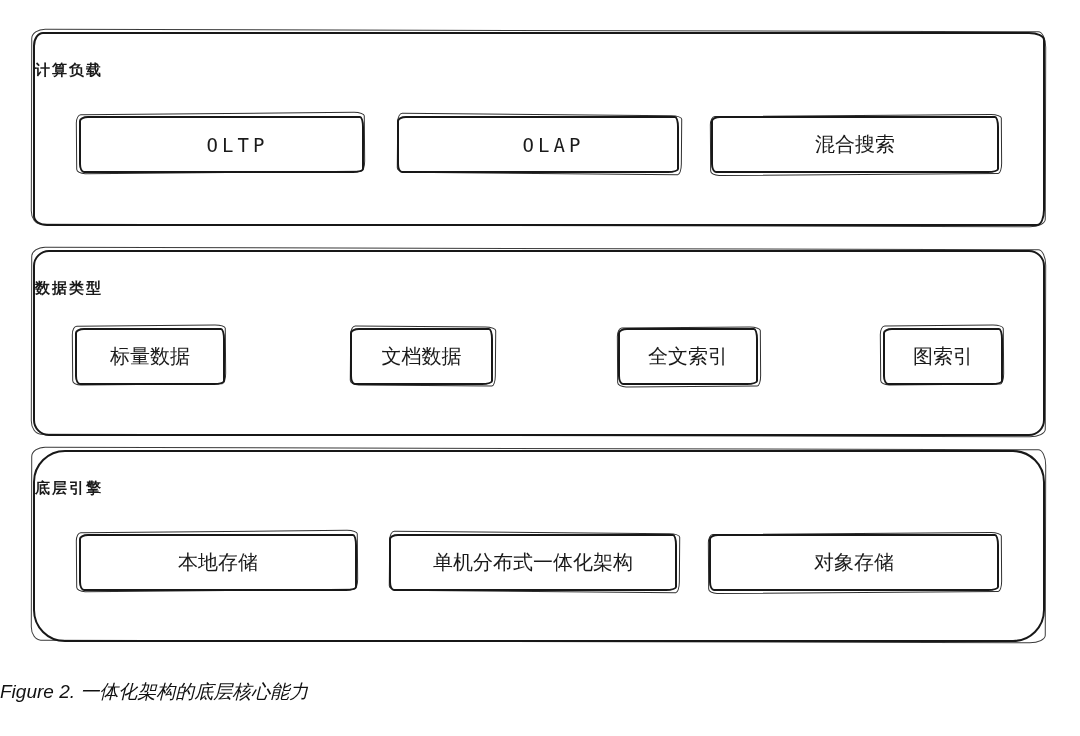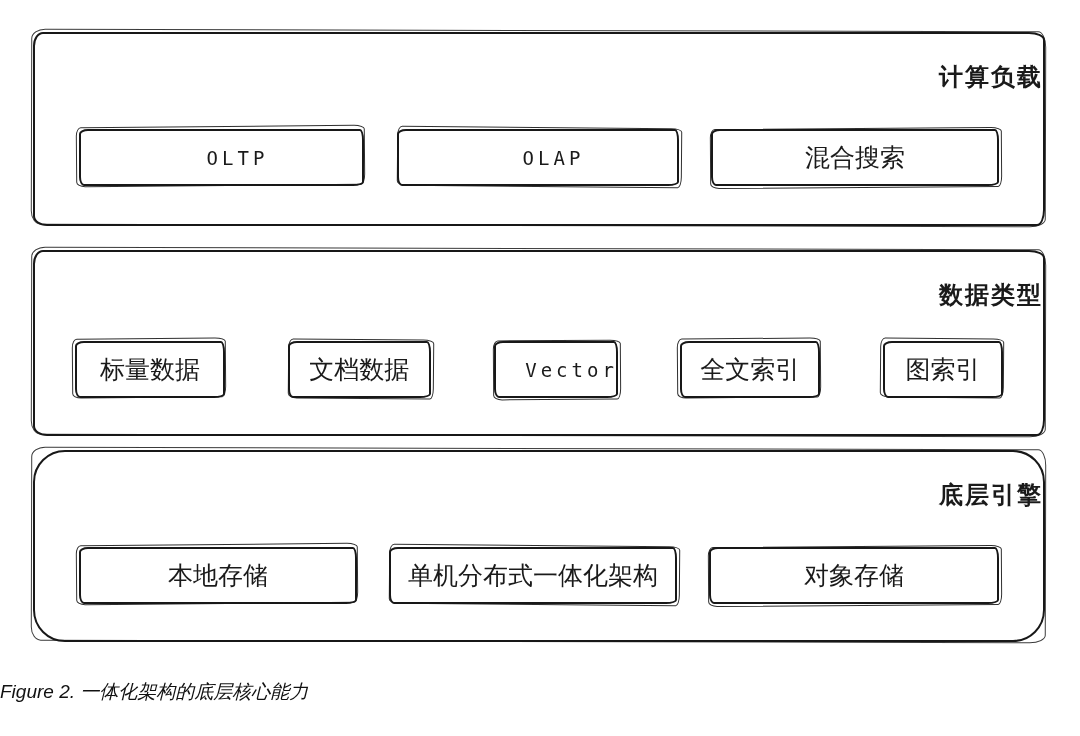--- a/index.html
+++ b/index.html
@@ -26,27 +26,27 @@
     content: "";
     position: absolute;
     inset: -4px -3px -2px -4px;
     border: 1.6px solid #181818;
     border-radius: 14px 8px 16px 10px / 10px 16px 8px 14px;
     transform: rotate(0.15deg);
     pointer-events: none;
     opacity: .85;
   }
   #section-1 { top: 32px;  height: 194px; }
-  #section-2 { top: 250px; height: 186px; }
+  #section-2 { top: 250px; height: 186px; border-radius: 16px; }
   #section-3 { top: 450px; height: 192px; border-radius: 32px; }
 
   .section-title {
-    text-align: right;
+    text-align: left;
     font-weight: bold;
-    font-size: 24px;
+    font-size: 15px;
     letter-spacing: 2px;
     margin-top: 27px;
   }
 
   .items {
     display: flex;
     justify-content: space-between;
     align-items: center;
     padding: 0 44px;
     margin-top: 36px;
@@ -56,21 +56,21 @@
   
   .box {
     position: relative;
     height: 57px;
     display: flex;
     align-items: center;
     justify-content: center;
     border: 2px solid #181818;
     border-radius: 9px 4px 11px 5px / 5px 11px 4px 9px;
     background: #ffffff;
-    font-size: 25px;
+    font-size: 20px;
     white-space: nowrap;
   }
   .box::before {
     content: "";
     position: absolute;
     inset: -5px -3px -2px -5px;
     border: 1.7px solid #181818;
     border-radius: 5px 11px 4px 9px / 9px 4px 11px 5px;
     transform: rotate(-0.5deg);
     pointer-events: none;
@@ -103,21 +103,20 @@
       <div class="box latin" style="width:282px">OLAP</div>
       <div class="box" style="width:288px">混合搜索</div>
     </div>
   </div>
 
   <div class="section" id="section-2">
     <div class="section-title">数据类型</div>
     <div class="items">
       <div class="box" style="width:150px">标量数据</div>
       <div class="box" style="width:143px">文档数据</div>
-      <div class="box latin" style="width:124px">Vector</div>
       <div class="box" style="width:140px">全文索引</div>
       <div class="box" style="width:120px">图索引</div>
     </div>
   </div>
 
   <div class="section" id="section-3">
     <div class="section-title">底层引擎</div>
     <div class="items">
       <div class="box" style="width:278px">本地存储</div>
       <div class="box" style="width:288px">单机分布式一体化架构</div>

